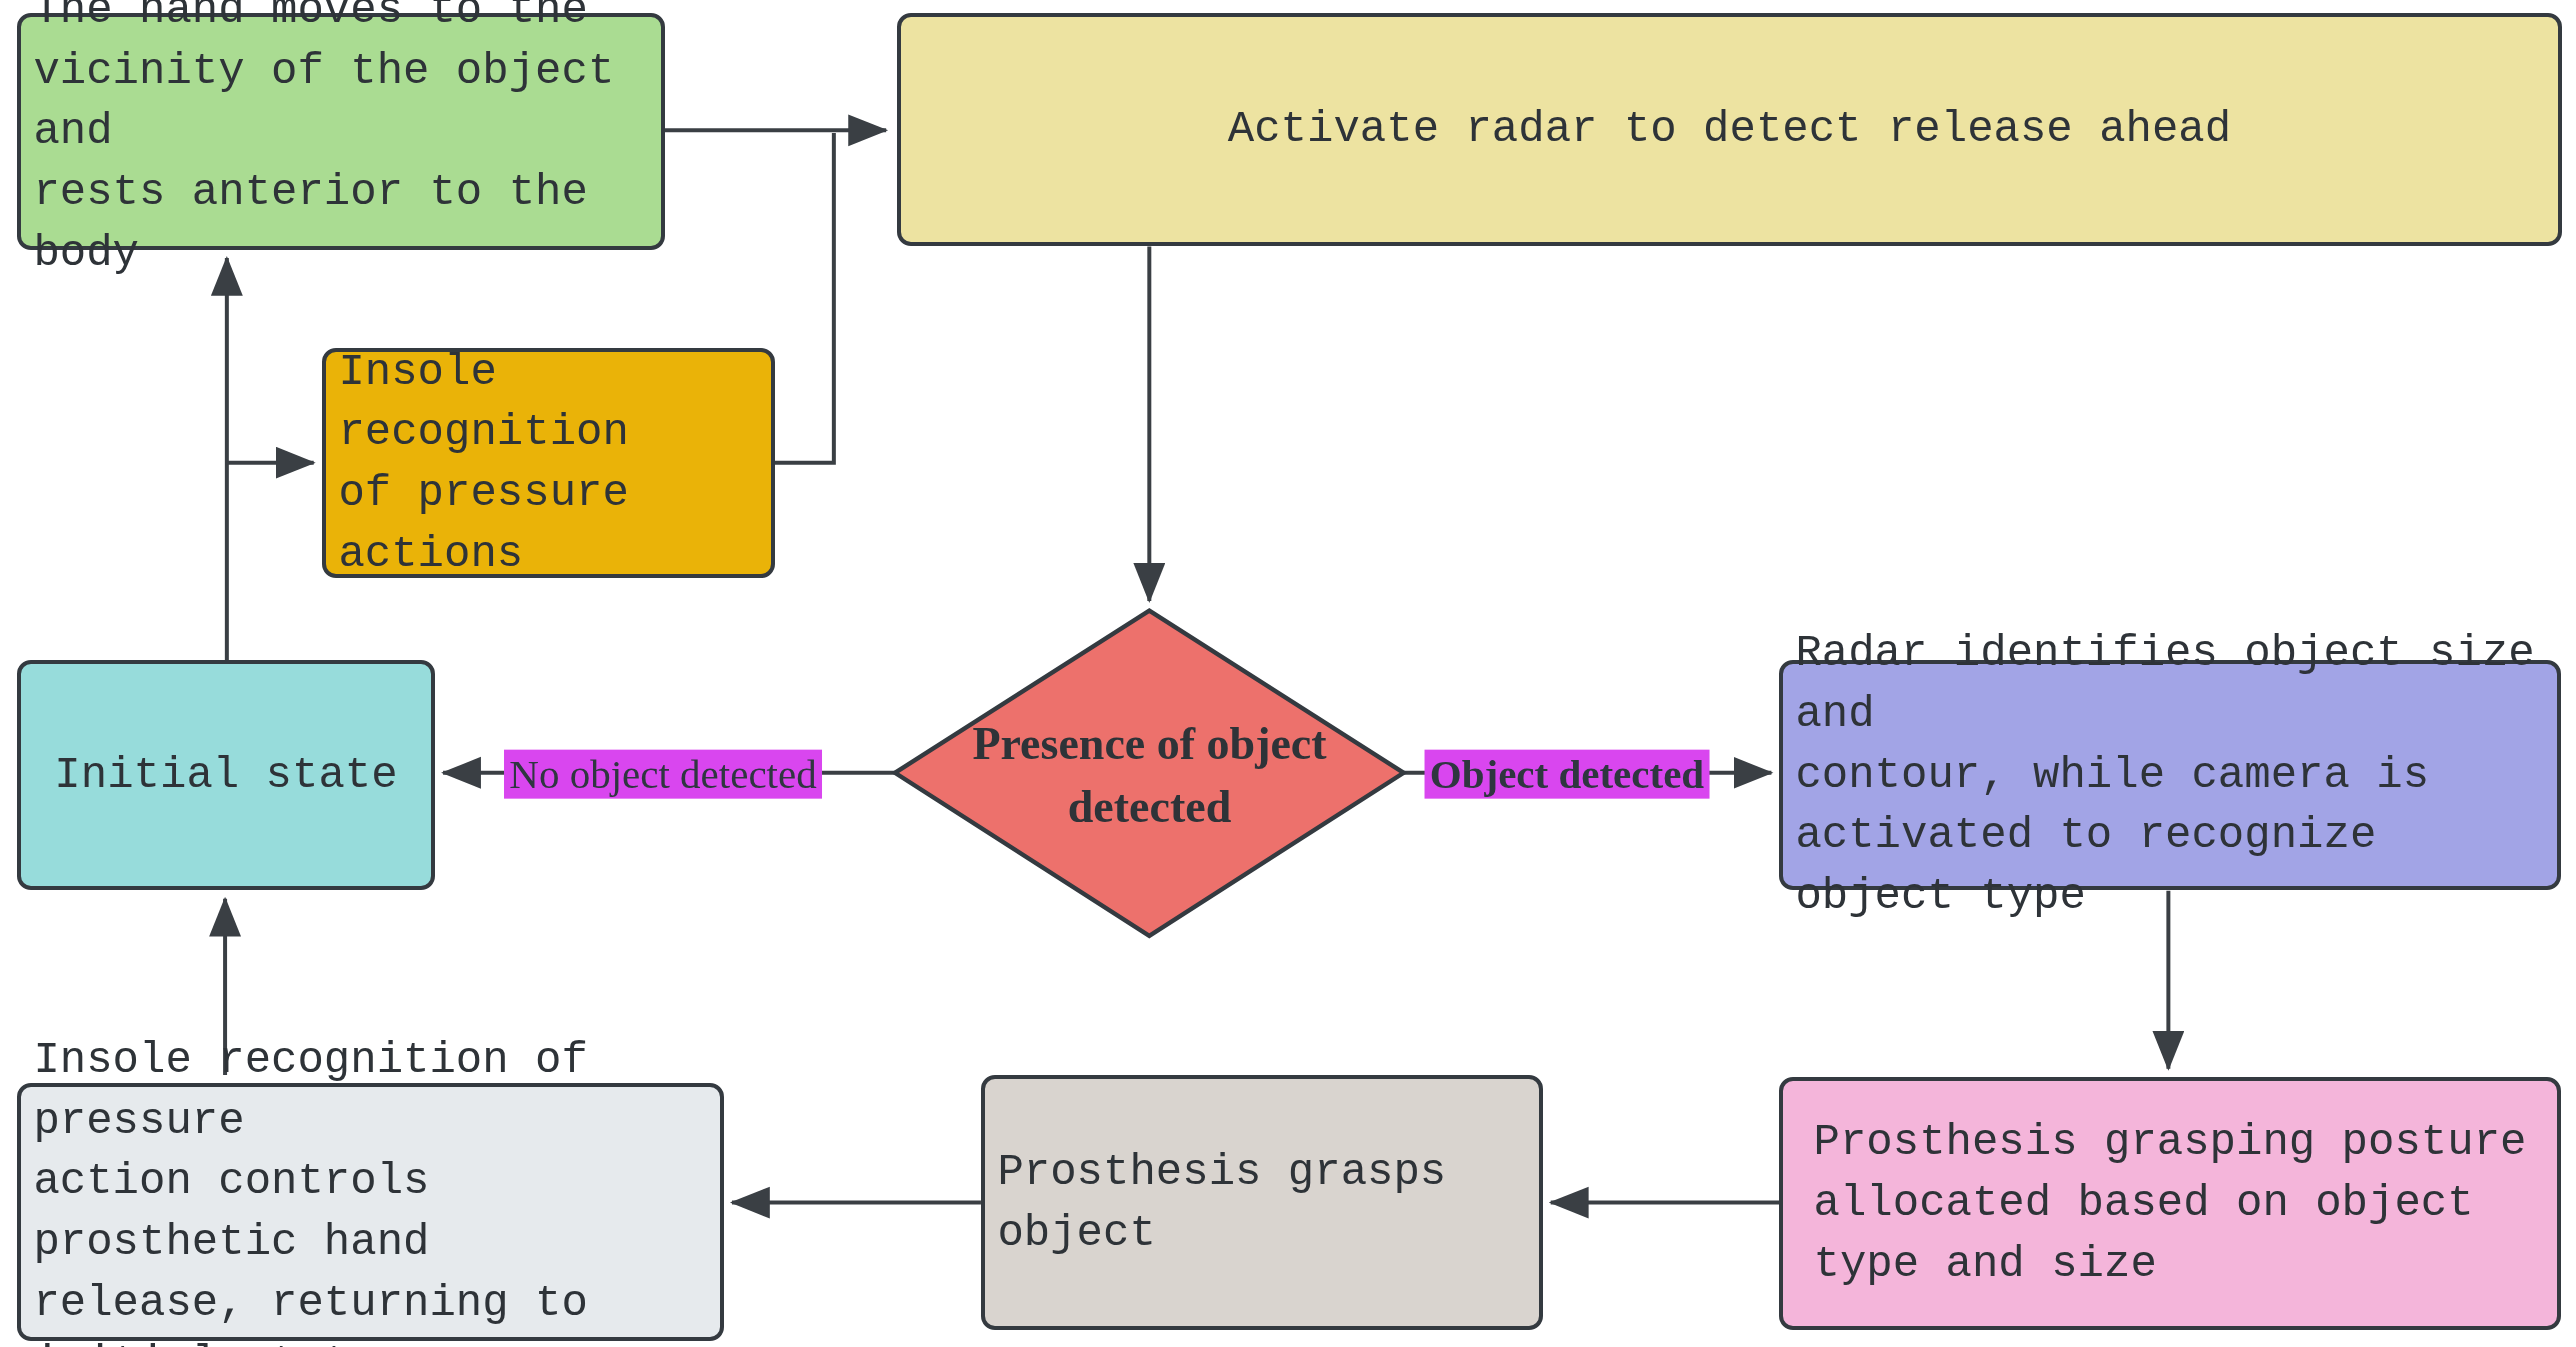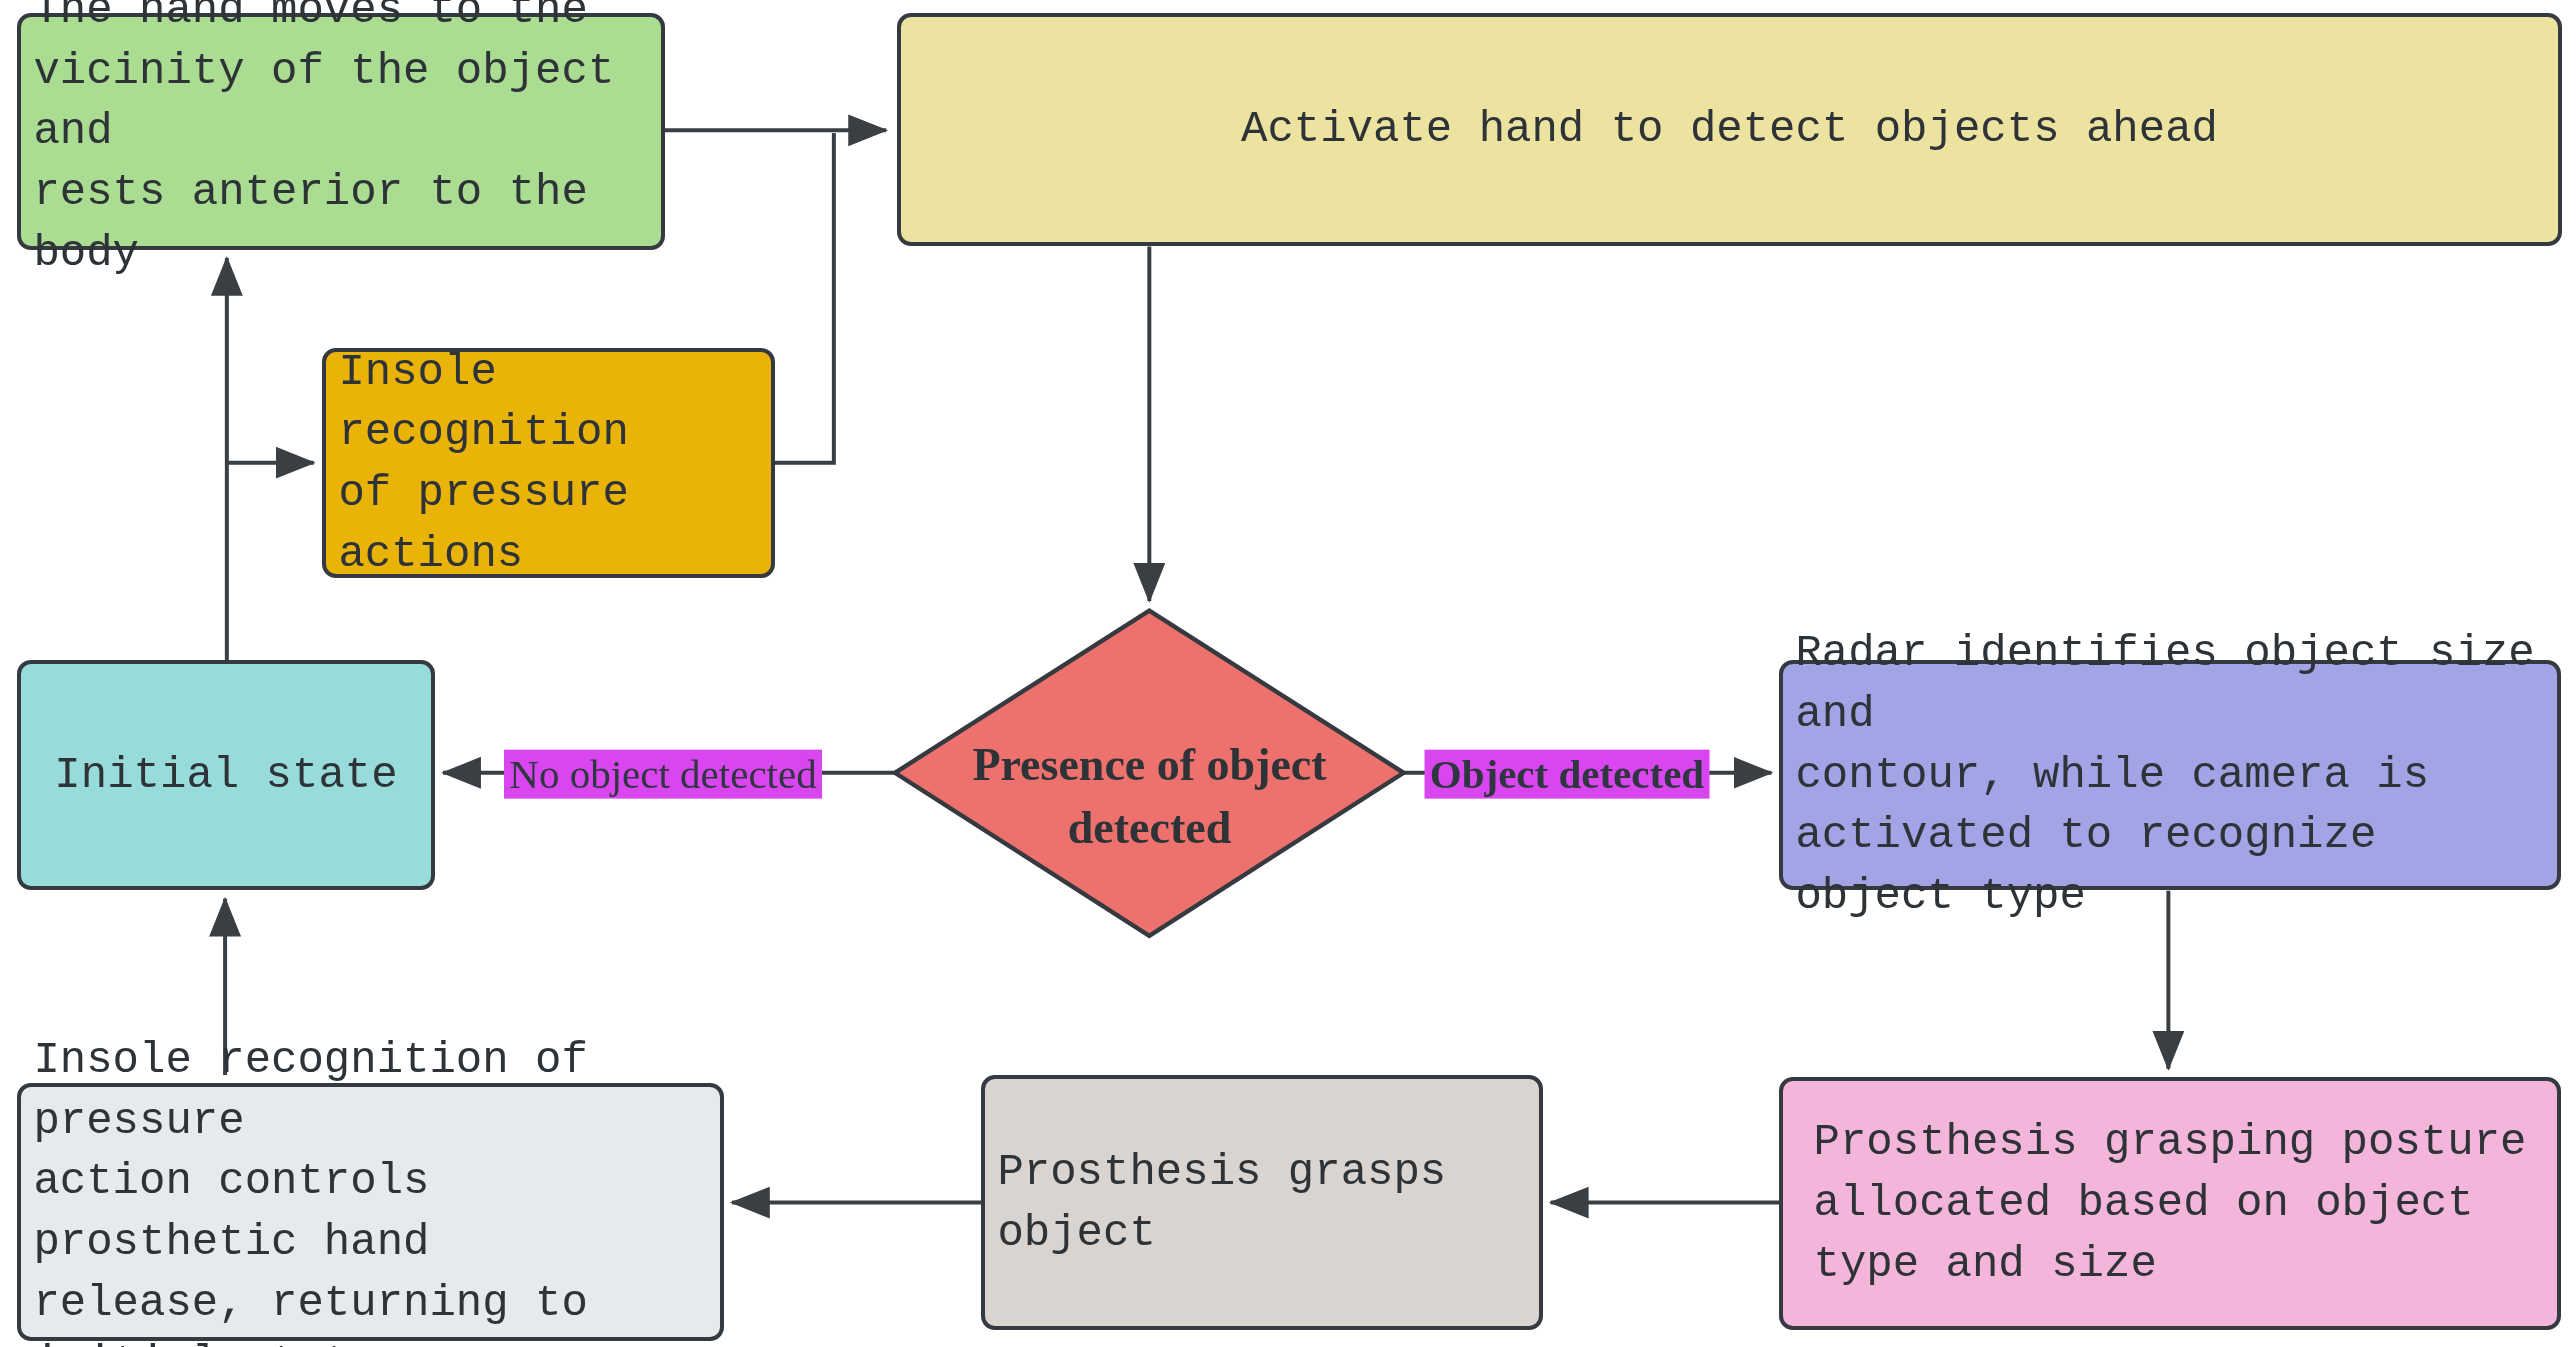--- a/index.html
+++ b/index.html
@@ -28,21 +28,21 @@
   .node .lbl{white-space:pre-line;}
   .n-hand   {left:17px;  top:13.3px;   width:648px;  height:237px; background:#aadc92;}
   .n-radar  {left:897px;top:13.3px;   width:1665px; height:233px; background:#ede3a1;}
   .n-insole {left:322px; top:348px;  width:453px;  height:230px; background:#eab308;}
   .n-initial{left:17px;  top:660px;  width:418px;  height:230px; background:#97dcdb;}
   .n-radarid{left:1779px;top:660px;  width:782px;  height:230px; background:#a2a4e6;}
   .n-posture{left:1779px;top:1077px; width:782px;  height:253px; background:#f4b5da;}
   .n-grasp  {left:981px;top:1075px; width:562px;  height:255px; background:#d9d4cf;}
   .n-release{left:17px;  top:1075px; width:707px;  height:258px; background:#e6eaed;margin-top:8px;}
   .n-diamond-label{
-    position:absolute;left:928px;top:708px;width:443px;height:177px;
+    position:absolute;left:928px;top:687px;width:443px;height:177px;
     display:flex;align-items:center;justify-content:center;text-align:center;
     font-size:46px;font-weight:bold;line-height:1.35;color:#2e3338;z-index:3;
   }
   .edge-label{
     position:absolute;
     transform:translate(-50%,-50%);
     background:#d946ef;
     color:#2f3640;
     font-size:41px;
     line-height:1.1;
@@ -80,21 +80,21 @@
     <polygon points="1297,689 1584,872 1297,1056 1010,872" fill="#ed716c" stroke="#343a40" stroke-width="5"></polygon>
   </svg>
 
   <div class="node n-hand">
     <span class="lbl">The hand moves to the
 vicinity of the object and
 rests anterior to the body</span>
   </div>
 
   <div class="node n-radar">
-    <span class="lbl">Activate hand to detect objects ahead</span>
+    <span class="lbl">Activate radar to detect release ahead</span>
   </div>
 
   <div class="node n-insole">
     <span class="lbl">Insole recognition
 of pressure actions</span>
   </div>
 
   <div class="node n-initial">
     <span class="lbl">Initial state</span>
   </div>

